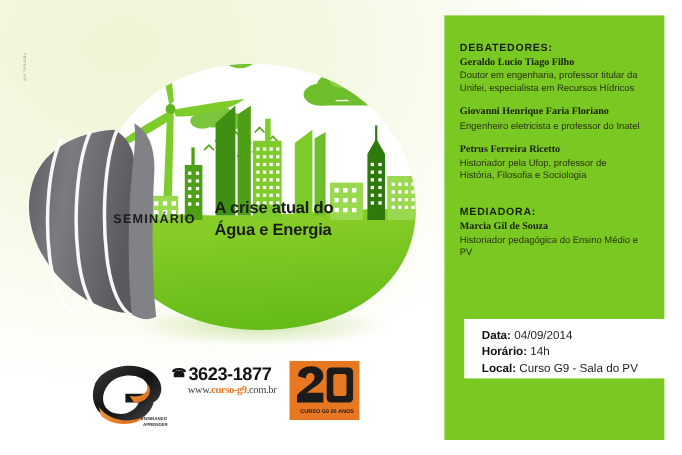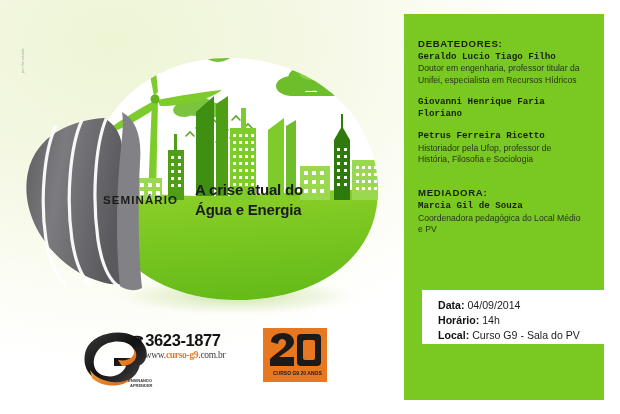--- a/index.html
+++ b/index.html
@@ -37,21 +37,21 @@
     position:absolute;left:195px;top:180px;
     font-size:15px;font-weight:bold;line-height:1.32;
     color:#1a1a1a;letter-spacing:-.2px;
     font-family:"Liberation Sans",sans-serif;
   }
   .maintitle span{display:block;}
 
   
   #footer{position:absolute;left:0;top:318px;width:410px;height:96px;}
   .g9logo{position:absolute;left:74px;top:8px;width:82px;height:66px;}
-  .contact{position:absolute;left:130px;top:14px;width:110px;}
+  .contact{position:absolute;left:156px;top:14px;width:110px;}
   .phone{
     font-size:16.5px;font-weight:bold;color:#141414;letter-spacing:-.4px;
     white-space:nowrap;line-height:1;
     font-family:"Liberation Sans",sans-serif;
   }
   .phone .tel-icon{font-size:11px;margin-right:2px;vertical-align:2px;}
   .site{
     margin-top:1px;font-size:9.5px;color:#3c3c3c;letter-spacing:-.3px;
     white-space:nowrap;font-family:Liberation Serif, serif;text-align:center;
   }
@@ -67,21 +67,21 @@
 
   .sec-head{
     font-size:9.6px;font-weight:bold;color:#17210d;letter-spacing:.7px;
     margin:0 0 1px 0;line-height:1.25;
     font-family:"Liberation Sans",sans-serif;
   }
   .person{margin:0 0 10px 0;}
   .person:last-child{margin-bottom:0;}
   .p-name{
     font-size:9.2px;font-weight:bold;color:#17210d;line-height:1.3;
-    font-family:Liberation Mono, monospace;
+    font-family:Liberation Serif, serif;
   }
   .p-role{
     font-size:8.6px;color:#2a3315;line-height:1.33;margin-top:.5px;
     font-family:"Liberation Sans",sans-serif;
   }
   .gap{height:12px;}
 
   
   #infoband{
     position:absolute;left:422px;top:290px;width:198px;height:54px;
@@ -386,33 +386,34 @@
     <div class="pad">
       <div class="sec-head">DEBATEDORES:</div>
 
       <div class="person">
         <div class="p-name">Geraldo Lucio Tiago Filho</div>
         <div class="p-role">Doutor em engenharia, professor titular da Unifei, especialista em Recursos Hídricos</div>
       </div>
 
       <div class="person">
         <div class="p-name">Giovanni Henrique Faria Floriano</div>
+        <div class="p-role">Engenheiro eletricista e professor do Inatel</div>
       </div>
 
       <div class="person">
         <div class="p-name">Petrus Ferreira Ricetto</div>
         <div class="p-role">Historiador pela Ufop, professor de História, Filosofia e Sociologia</div>
       </div>
 
       <div class="gap"></div>
 
       <div class="sec-head">MEDIADORA:</div>
       <div class="person">
         <div class="p-name">Marcia Gil de Souza</div>
-        <div class="p-role">Coordenadora pedagógica do Local Médio e PV</div>
+        <div class="p-role">Historiador pedagógica do Ensino Médio e PV</div>
       </div>
     </div>
   </div>
 
   <div id="infoband">
     <div class="inner">
       <div class="info-line">
         <b>Data:</b>
         <span>04/09/2014</span>
       </div>

